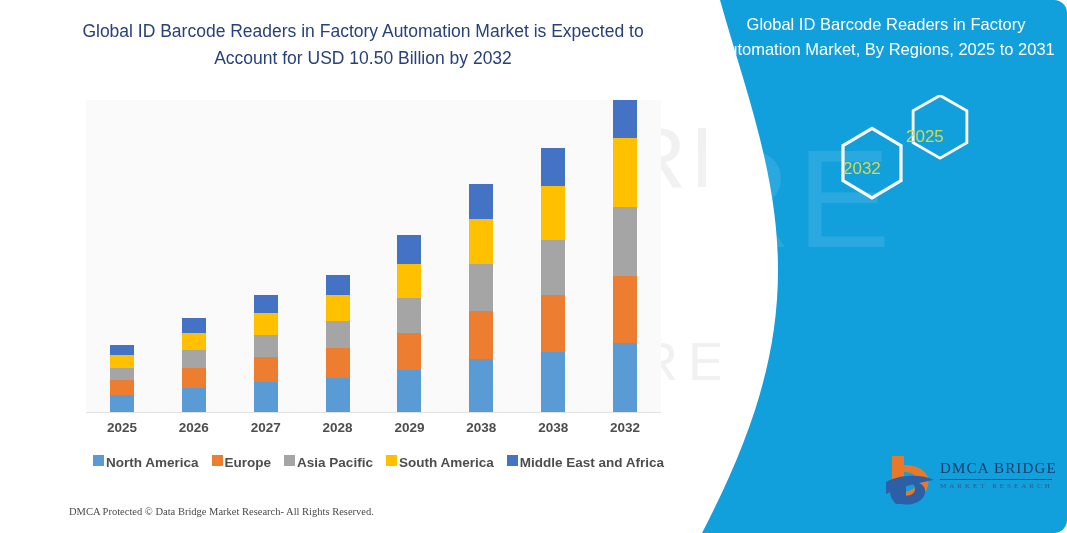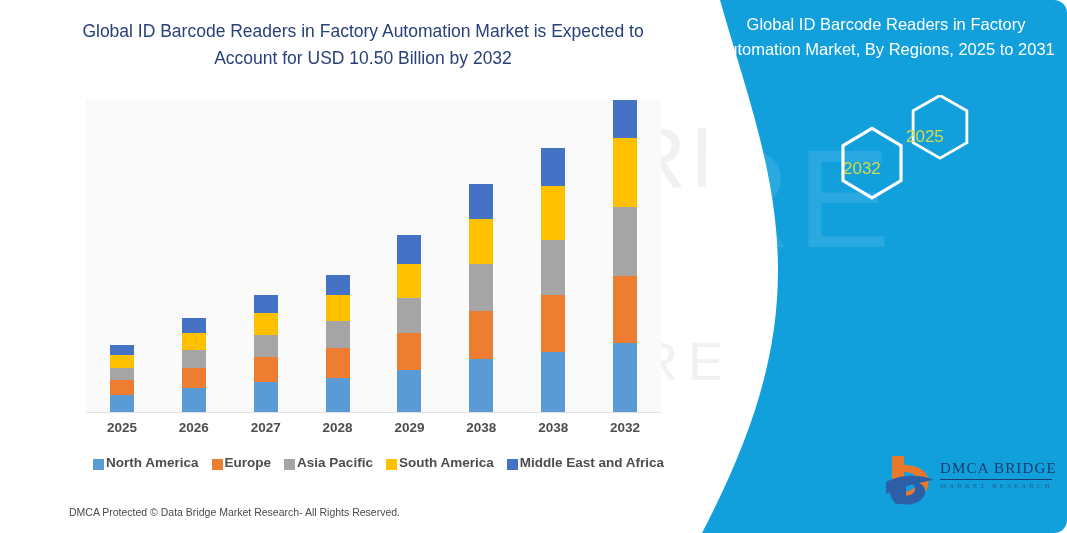--- a/index.html
+++ b/index.html
@@ -131,21 +131,21 @@
     left: 86px;
     top: 455px;
     width: 585px;
     display: flex;
     justify-content: center;
     align-items: center;
     gap: 13px;
   }
   .legend-item {
     display: flex;
-    align-items: flex-end;
+    align-items: flex-start;
     gap: 2px;
     white-space: nowrap;
   }
   .legend-swatch {
     width: 11px;
     height: 11px;
     display: inline-block;
   }
   .legend-label {
     font-size: 13.5px;
@@ -156,21 +156,21 @@
 
   #footer {
     position: absolute;
     left: 0;
     top: 506px;
     width: 700px;
     height: 20px;
   }
   .footer-text {
     position: absolute;
-    font-family: Liberation Sans, sans-serif;
+    font-family: Liberation Serif, serif;
     font-size: 10.5px;
     color: #4a4a4a;
     white-space: nowrap;
   }
   #footer-dmca { left: 69px; top: 0; }
   #footer-source { left: 400px; top: 0; }
 
   
   #right-panel {
     position: absolute;

